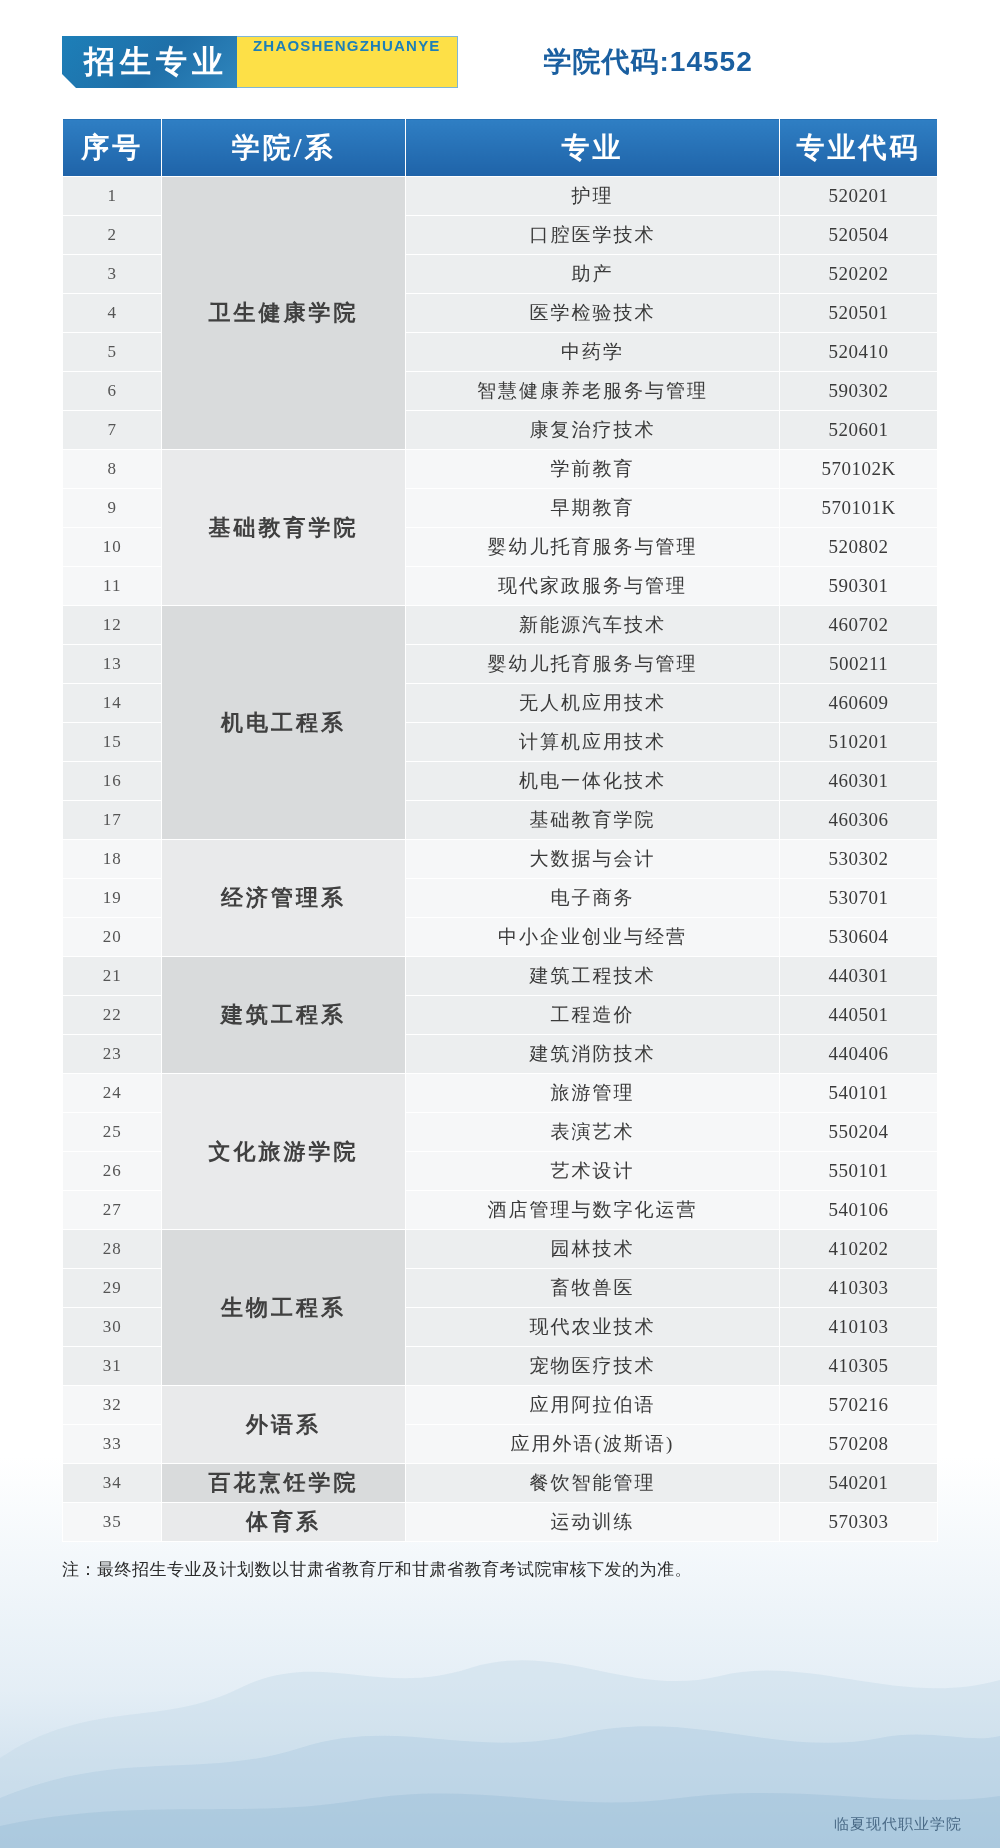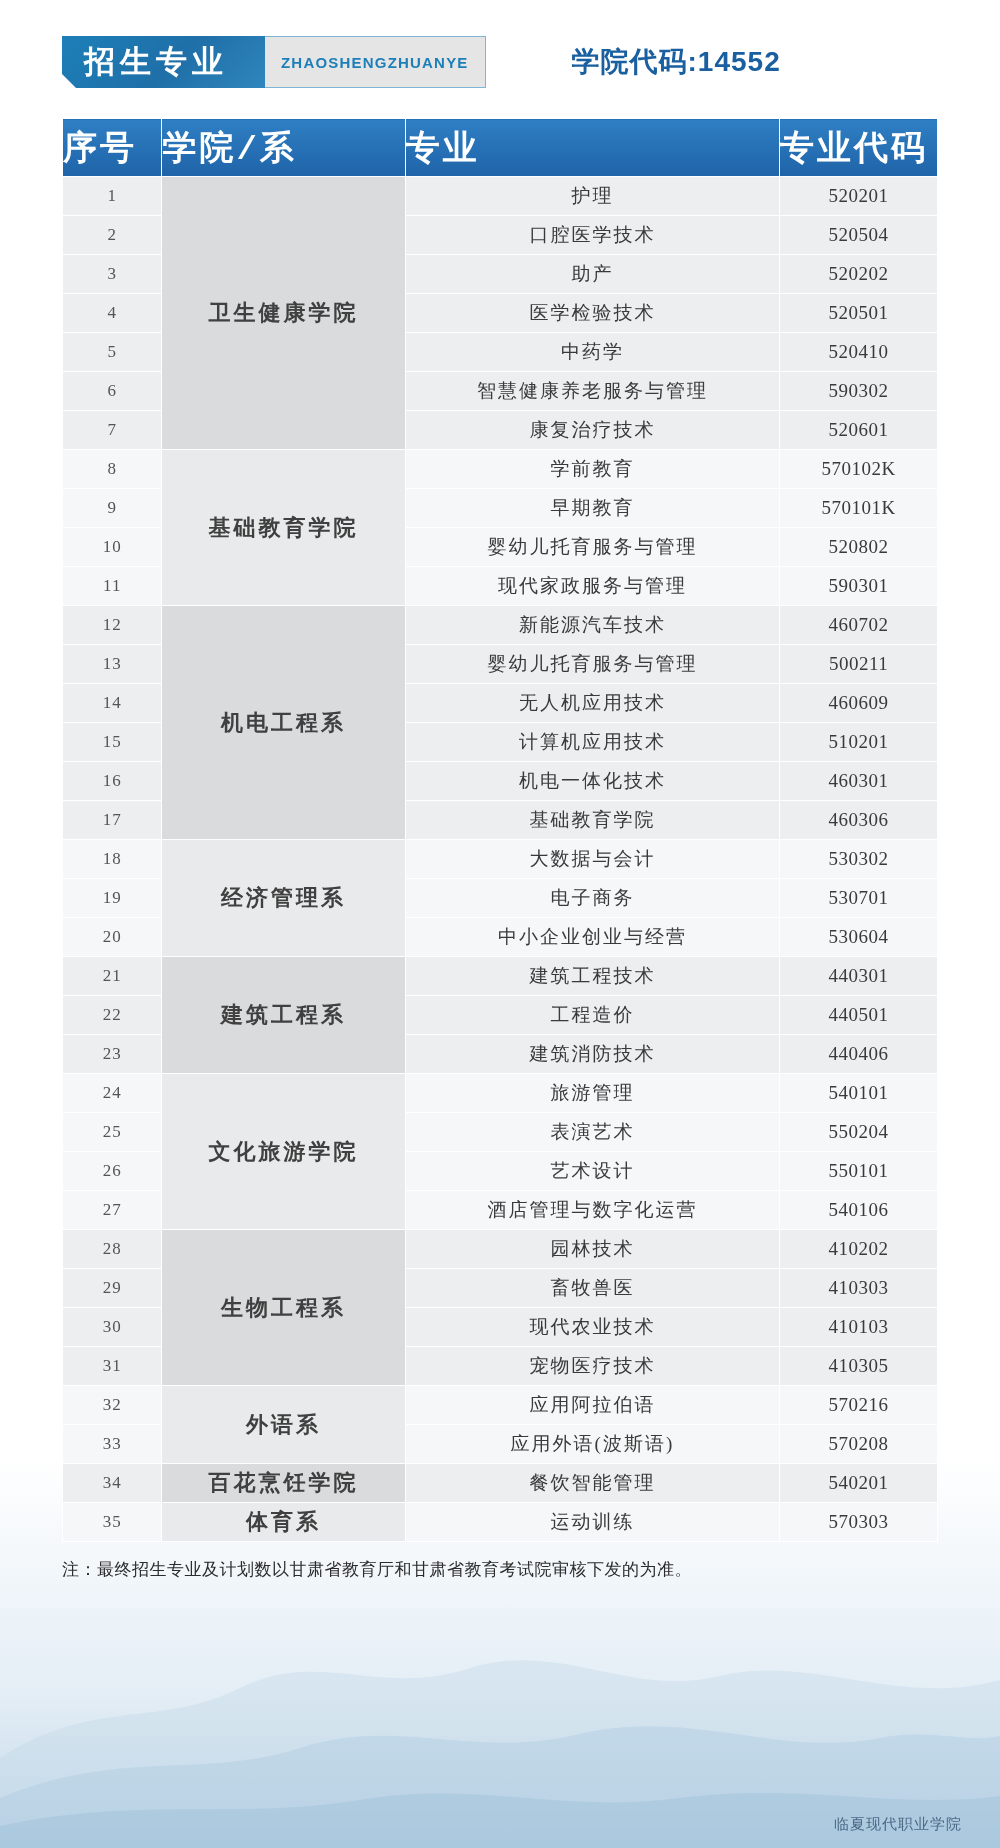--- a/index.html
+++ b/index.html
@@ -35,37 +35,37 @@
     height:96px;
   }
   .title-block {
     position:relative;
     display:flex; align-items:stretch;
     height:52px;
   }
   .title-flag {
     position:relative;
     background:linear-gradient(135deg,#1d7fb8 0%, #1f6fa8 55%, #2f86bd 100%);
-    padding:0 37px 0 22px;
+    padding:0 9px 0 22px;
     display:flex; align-items:center;
     clip-path: polygon(0 0, 100% 0, 100% 100%, 14px 100%, 0 calc(100% - 14px));
   }
   .title-flag span {
     color:#ffffff;
     font-family:"Liberation Sans", sans-serif;
     font-weight:bold;
     font-size:31px;
     letter-spacing:5px;
   }
   .title-pinyin {
     border:1px solid #7fb6d6;
     border-left:none;
-    display:flex; align-items:center;
+    display:flex; 
     padding:0 16px;
-    background:#e5e5e5;
+    background:#fde047;
   }
   .title-pinyin span {
     color:#1d7fb8;
     font-family:"Liberation Sans", sans-serif;
     font-weight:bold;
     font-size:15px;
     letter-spacing:1.2px;
   }
   .college-code {
     margin-left:86px;
@@ -84,27 +84,27 @@
     width:876px;
   }
   table {
     width:100%;
     border-collapse:collapse;
     table-layout:fixed;
   }
   thead th {
     background:linear-gradient(180deg,#2f7fc4 0%, #1f63a8 100%);
     color:#ffffff;
-    font-family:Liberation Mono, monospace;
-    font-weight:bold;
-    font-size:34px;
+    font-family:Liberation Serif, serif;
+    font-weight:bold;
+    font-size:28px;
     letter-spacing:3px;
     height:58px;
     border:1px solid #ffffff;
-    text-align:left;
+    text-align:center;
     vertical-align:middle;
   }
   tbody td {
     border:1px solid #ffffff;
     text-align:center;
     vertical-align:middle;
     height:39px;
     font-size:19px;
     color:#3a3a3a;
     font-family:"Liberation Serif", serif;

